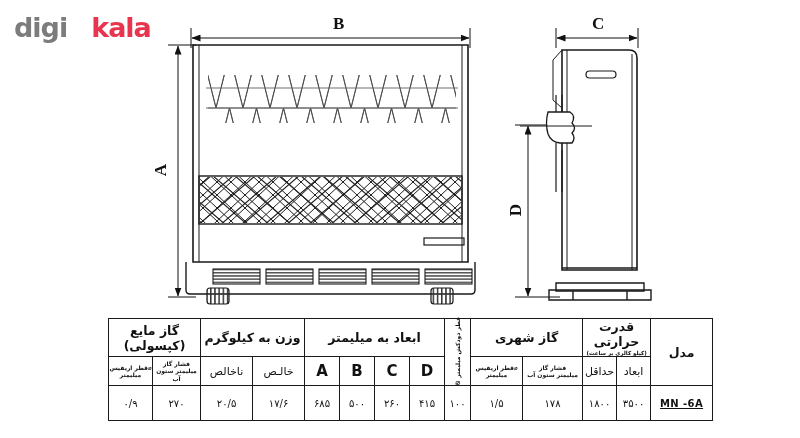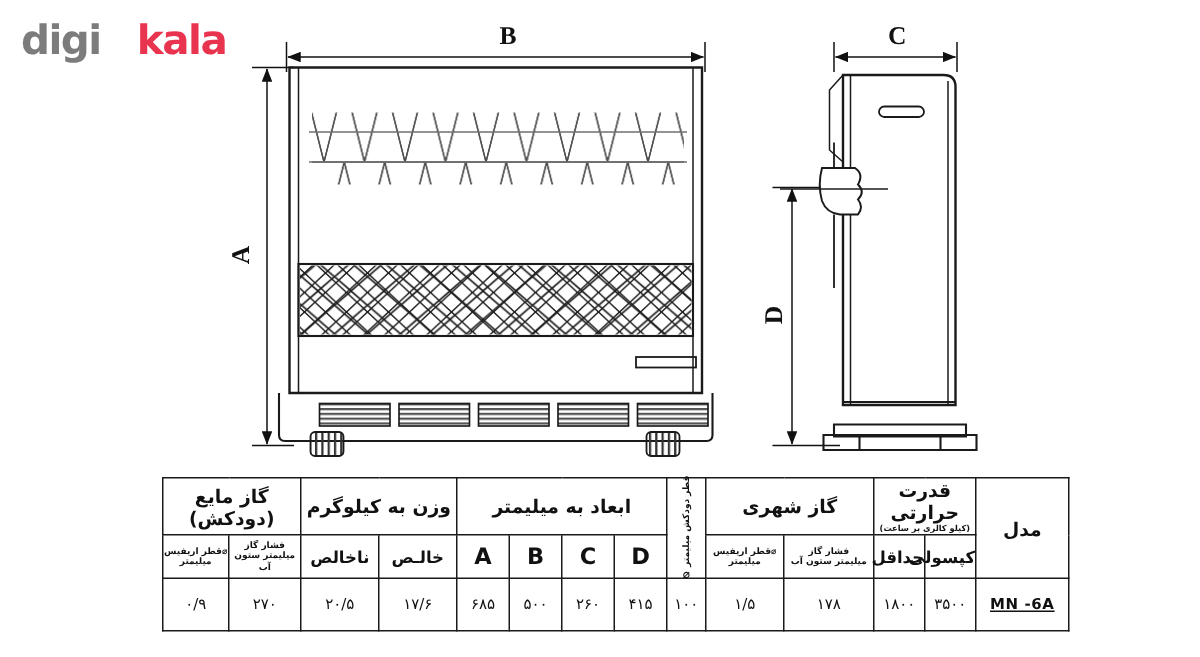--- a/index.html
+++ b/index.html
@@ -46,21 +46,21 @@
   #spec-table td{
     border:1px solid #1a1a1a;
     text-align:center;
     vertical-align:middle;
     padding:0;
     color:#111;
     font-family:"DejaVu Sans", sans-serif;
   }
   .h-main{font-size:12.5px;font-weight:700;height:30px;}
   .h-sub{font-size:6px;font-weight:700;height:28px;line-height:1.25;padding:1px 1px;}
-  .h-sub2{font-size:11px;font-weight:700;height:28px;}
+  .h-sub2{font-size:11px;font-weight:400;height:28px;}
   .cell-val{font-size:10px;font-weight:400;height:34px;}
   .red{color:#e01b24;}
   .model-val{font-family:"Liberation Serif", serif;font-size:10px;font-weight:700;
               text-decoration:underline;letter-spacing:.4px;}
   .latin{font-family:"Liberation Serif", serif;font-size:15px;font-weight:700;}
   .vert-cell{padding:0;}
   .vert-wrap{
     display:flex;flex-direction:column;align-items:center;justify-content:center;
     height:58px;
   }
@@ -259,25 +259,25 @@
       <div class="vert-wrap">
         <span class="vert-txt">
           <span>قطر دودکش</span>
           <span>میلیمتر</span>
         </span>
         <span class="dia">⌀</span>
       </div>
     </td>
     <td class="h-main" colspan="4">ابعاد به میلیمتر</td>
     <td class="h-main" colspan="2">وزن به کیلوگرم</td>
-    <td class="h-main red" colspan="2">گاز مایع (دودکش)</td>
+    <td class="h-main red" colspan="2">گاز مایع (کپسولی)</td>
   </tr>
 
   <tr>
-    <td class="h-sub2">کپسولی</td>
+    <td class="h-sub2">ابعاد</td>
     <td class="h-sub2">حداقل</td>
     <td class="h-sub">
       <span class="sub-line">فشار گاز</span>
       <span class="sub-line">میلیمتر ستون آب</span>
     </td>
     <td class="h-sub">
       <span class="sub-line">⌀<span>قطر اریفیس</span></span>
       <span class="sub-line">میلیمتر</span>
     </td>
     <td class="latin">D</td>

